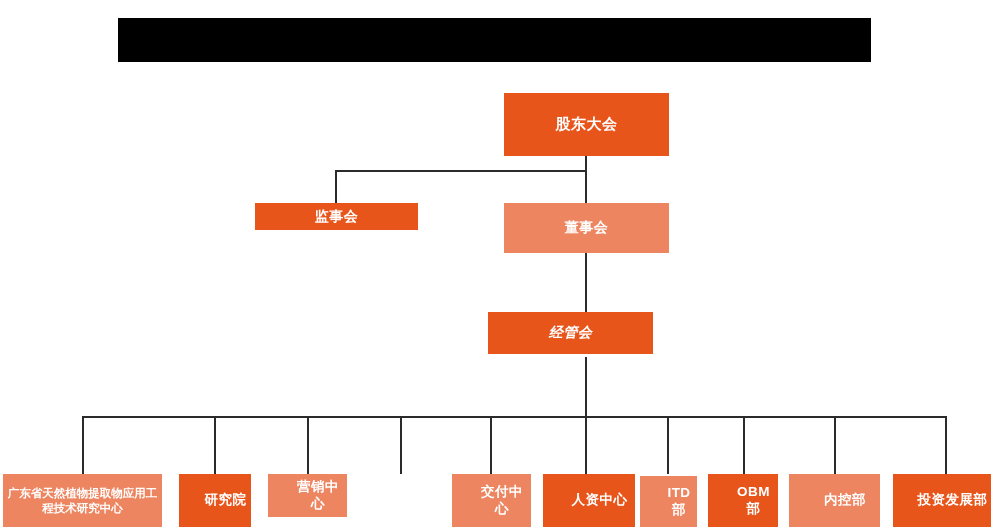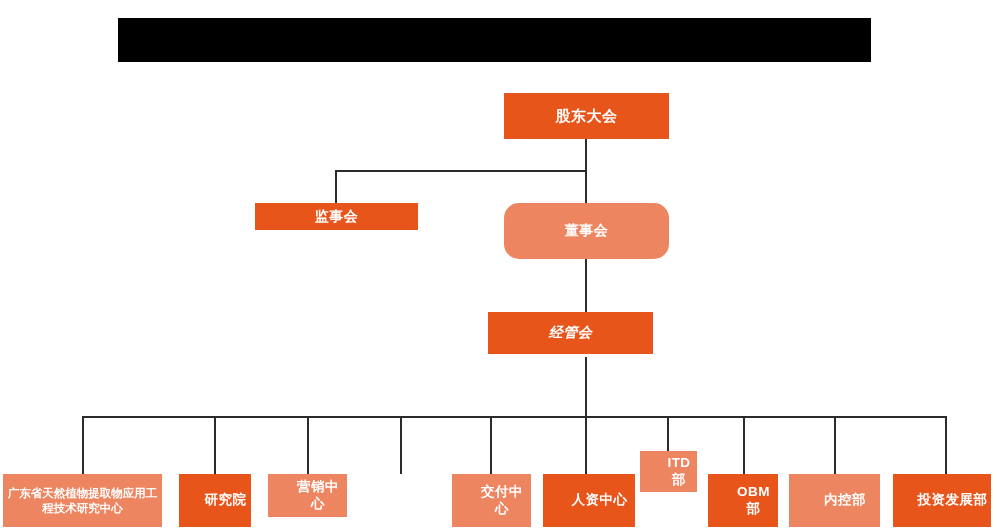--- a/index.html
+++ b/index.html
@@ -75,37 +75,37 @@
 </style>
 </head>
 <body>
 
 <div id="chart-canvas">
 
   <div class="title-bar">
     <span class="title-bar-text"></span>
   </div>
 
-  <div class="node lvl1 fill-dark" style="left:504px; top:93px; width:165px; height:46px;">
+  <div class="node lvl1 fill-dark" style="left:504px; top:93px; width:165px; height:63px;">
     <span>股东大会</span>
   </div>
 
   <div class="vline" style="left:585px; top:138px; height:34px;"></div>
 
   <div class="hline" style="left:335px; top:170px; width:252px;"></div>
 
   <div class="vline" style="left:335px; top:170px; height:33px;"></div>
 
   <div class="vline" style="left:585px; top:170px; height:33px;"></div>
 
   <div class="node lvl2 fill-dark" style="left:255px; top:203px; width:163px; height:27px;">
     <span>监事会</span>
   </div>
 
-  <div class="node lvl2 fill-light" style="left:504px; top:203px; width:165px; height:56px;border-radius:15px;">
+  <div class="node lvl2 fill-light" style="left:504px; top:203px; width:165px; height:50px;">
     <span>董事会</span>
   </div>
 
   <div class="vline" style="left:585px; top:247px; height:65px;"></div>
 
   <div class="node lvl3 fill-dark" style="left:488px; top:312px; width:165px; height:42px;font-style:italic;">
     <span>经管会</span>
   </div>
 
   <div class="vline" style="left:585px; top:357px; height:60px;"></div>
@@ -137,21 +137,21 @@
 
 
   <div class="node dept fill-light" style="left:452px; top:474px; width:79px; height:53px;">
     <span>交付中心</span>
   </div>
 
   <div class="node dept fill-dark" style="left:543px; top:474px; width:92px; height:53px;">
     <span>人资中心</span>
   </div>
 
-  <div class="node dept fill-light" style="left:640px; top:451px; width:57px; height:41px;">
+  <div class="node dept fill-light" style="left:640px; top:476px; width:57px; height:51px;">
     <span>ITD部</span>
   </div>
 
   <div class="node dept fill-dark" style="left:708px; top:474px; width:70px; height:53px;">
     <span>OBM部</span>
   </div>
 
   <div class="node dept fill-dark" style="left:893px; top:474px; width:98px; height:53px;">
     <span>投资发展部</span>
   </div>

